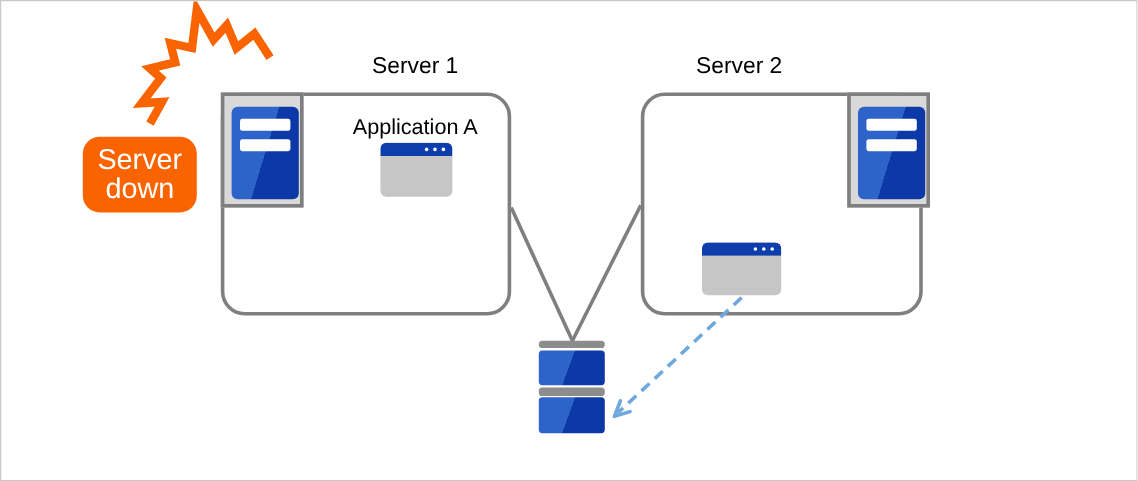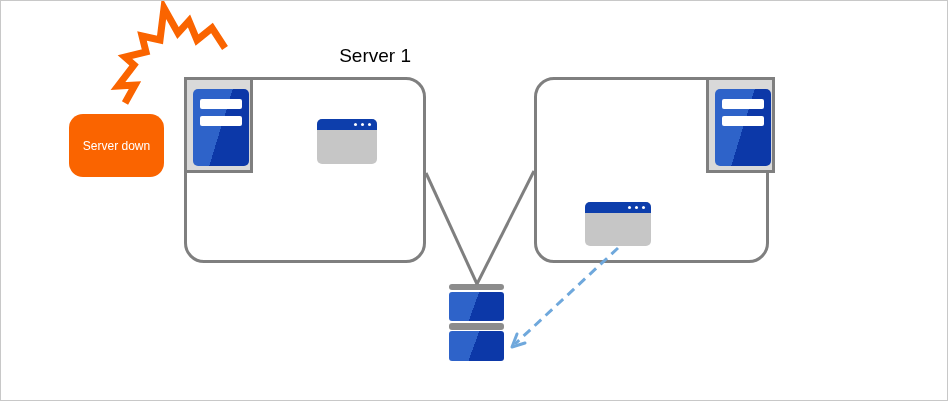--- a/index.html
+++ b/index.html
@@ -35,57 +35,59 @@
   .app-window .titlebar{
     position:absolute;left:0;top:0;right:0;height:11px;
     background:var(--titlebar-blue,#0d3eac);
   }
   .app-window .dots{
     position:absolute;top:4px;right:6px;display:flex;gap:4px;
   }
   .app-window .dot{width:3px;height:3px;border-radius:50%;background:#fff;}
   .callout{
     box-sizing:border-box;border-radius:14px;background:var(--alert-orange,#fa6400);
-    color:var(--callout-text,#fff);font-size:12px;line-height:24px;
+    color:var(--callout-text,#fff);font-size:24px;line-height:24px;
     text-align:center;display:flex;align-items:center;justify-content:center;
   }
   .callout-inner{width:80px;}
   .disk-cap{background:var(--disk-cap-gray,#8c8c8c);border-radius:3px;}
   .disk-body{
     border-radius:3px;
     background:linear-gradient(110deg,var(--server-blue-light,#2e63c9) 46%,var(--server-blue-dark,#0c38a8) 46%);
   }
   svg.overlay{position:absolute;left:0;top:0;pointer-events:none;z-index:5;}
 </style>
 </head>
 <body>
 
 <div class="canvas">
 
   <div class="abs callout" style="left:68px;top:113px;width:95px;height:63px;">
     <div class="callout-inner">Server down</div>
   </div>
 
-  <div class="abs label big" style="left:280px;top:45px;width:130px;text-align:right;">Server 1</div>
+  <div class="abs label big" style="left:280px;top:45px;width:130px;">Server 1</div>
   <div class="abs server-box" style="left:183px;top:76px;width:242px;height:186px;"></div>
   <div class="abs icon-square" style="left:183px;top:76px;width:69px;height:96px;">
     <div class="tower">
       <div class="bar b1"></div>
       <div class="bar b2"></div>
     </div>
   </div>
+  <div class="abs label" style="left:265px;top:95px;width:160px;">Application A</div>
   <div class="abs app-window" style="left:316px;top:118px;width:60px;height:45px;">
     <div class="titlebar"></div>
     <div class="dots">
       <div class="dot"></div>
       <div class="dot"></div>
       <div class="dot"></div>
     </div>
   </div>
 
+  <div class="abs label big" style="left:555px;top:45px;width:120px;">Server 2</div>
   <div class="abs server-box" style="left:533px;top:76px;width:235px;height:186px;"></div>
   <div class="abs icon-square" style="left:705px;top:76px;width:69px;height:96px;">
     <div class="tower">
       <div class="bar b1"></div>
       <div class="bar b2"></div>
     </div>
   </div>
   <div class="abs app-window" style="left:584px;top:201px;width:66px;height:44px;">
     <div class="titlebar"></div>
     <div class="dots">

